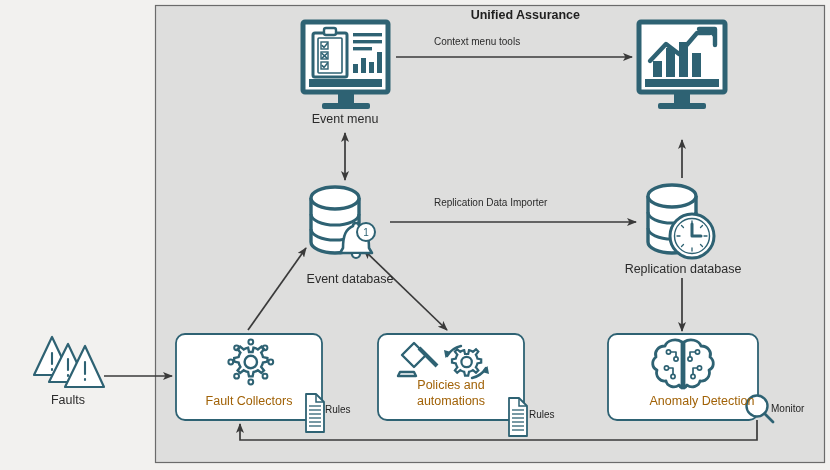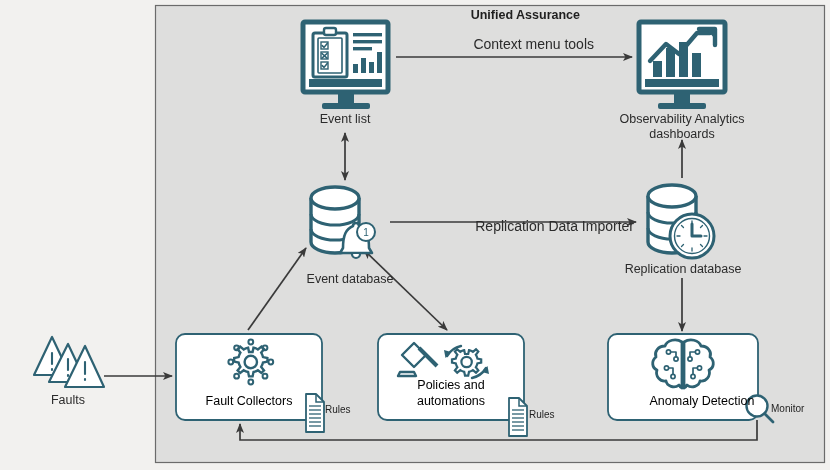--- a/index.html
+++ b/index.html
@@ -32,29 +32,29 @@
   }
   .title {
     position: absolute;
     font-size: 12.5px;
     font-weight: bold;
     color: #1f1f1f;
     text-align: right;
   }
   .edge-lbl {
     position: absolute;
-    font-size: 14px;
+    font-size: 10px;
     color: #2b2b2b;
-    text-align: right;
+    text-align: left;
     white-space: nowrap;
   }
   .boxlabel {
     position: absolute;
     font-size: 12.5px;
-    color: #000000;
+    color: #a16207;
     text-align: center;
     line-height: 16px;
     white-space: pre-line;
   }
   .sidelabel {
     position: absolute;
     font-size: 10px;
     color: #1f1f1f;
     white-space: nowrap;
   }
@@ -295,32 +295,30 @@
     <g>
       <circle cx="757" cy="406" r="10.5" fill="#ffffff" stroke="#2e6273" stroke-width="2.4"></circle>
       <line x1="764.5" y1="413.5" x2="773" y2="422" stroke="#2e6273" stroke-width="2.8" stroke-linecap="round"></line>
     </g>
   </svg>
 
   <div class="title" style="left:400px; top:8px; width:180px;">Unified Assurance</div>
 
   <div class="lbl" style="left:23px; top:393px; width:90px;">Faults</div>
 
-  <div class="lbl" style="left:290px; top:112px; width:110px;">Event list</div>
-
-  <div class="lbl" style="left:592px; top:112px; width:180px;">Observability Analytics
-dashboards</div>
+  <div class="lbl" style="left:290px; top:112px; width:110px;">Event menu</div>
+
 
   <div class="lbl" style="left:285px; top:272px; width:130px;">Event database</div>
 
   <div class="lbl" style="left:608px; top:262px; width:150px;">Replication database</div>
 
   <div class="edge-lbl" style="left:434px; top:36px; width:160px;">Context menu tools</div>
 
-  <div class="edge-lbl" style="left:434px; top:218px; width:200px;">Replication Data Importer</div>
+  <div class="edge-lbl" style="left:434px; top:197px; width:200px;">Replication Data Importer</div>
 
   <div class="boxlabel" style="left:176px; top:393px; width:146px;">Fault Collectors</div>
 
   <div class="boxlabel" style="left:378px; top:377px; width:146px;">Policies and
 automations</div>
 
   <div class="boxlabel" style="left:608px; top:393px; width:150px;margin-left:19px;">Anomaly Detection</div>
 
   <div class="sidelabel" style="left:325px; top:404px;">Rules</div>
 

